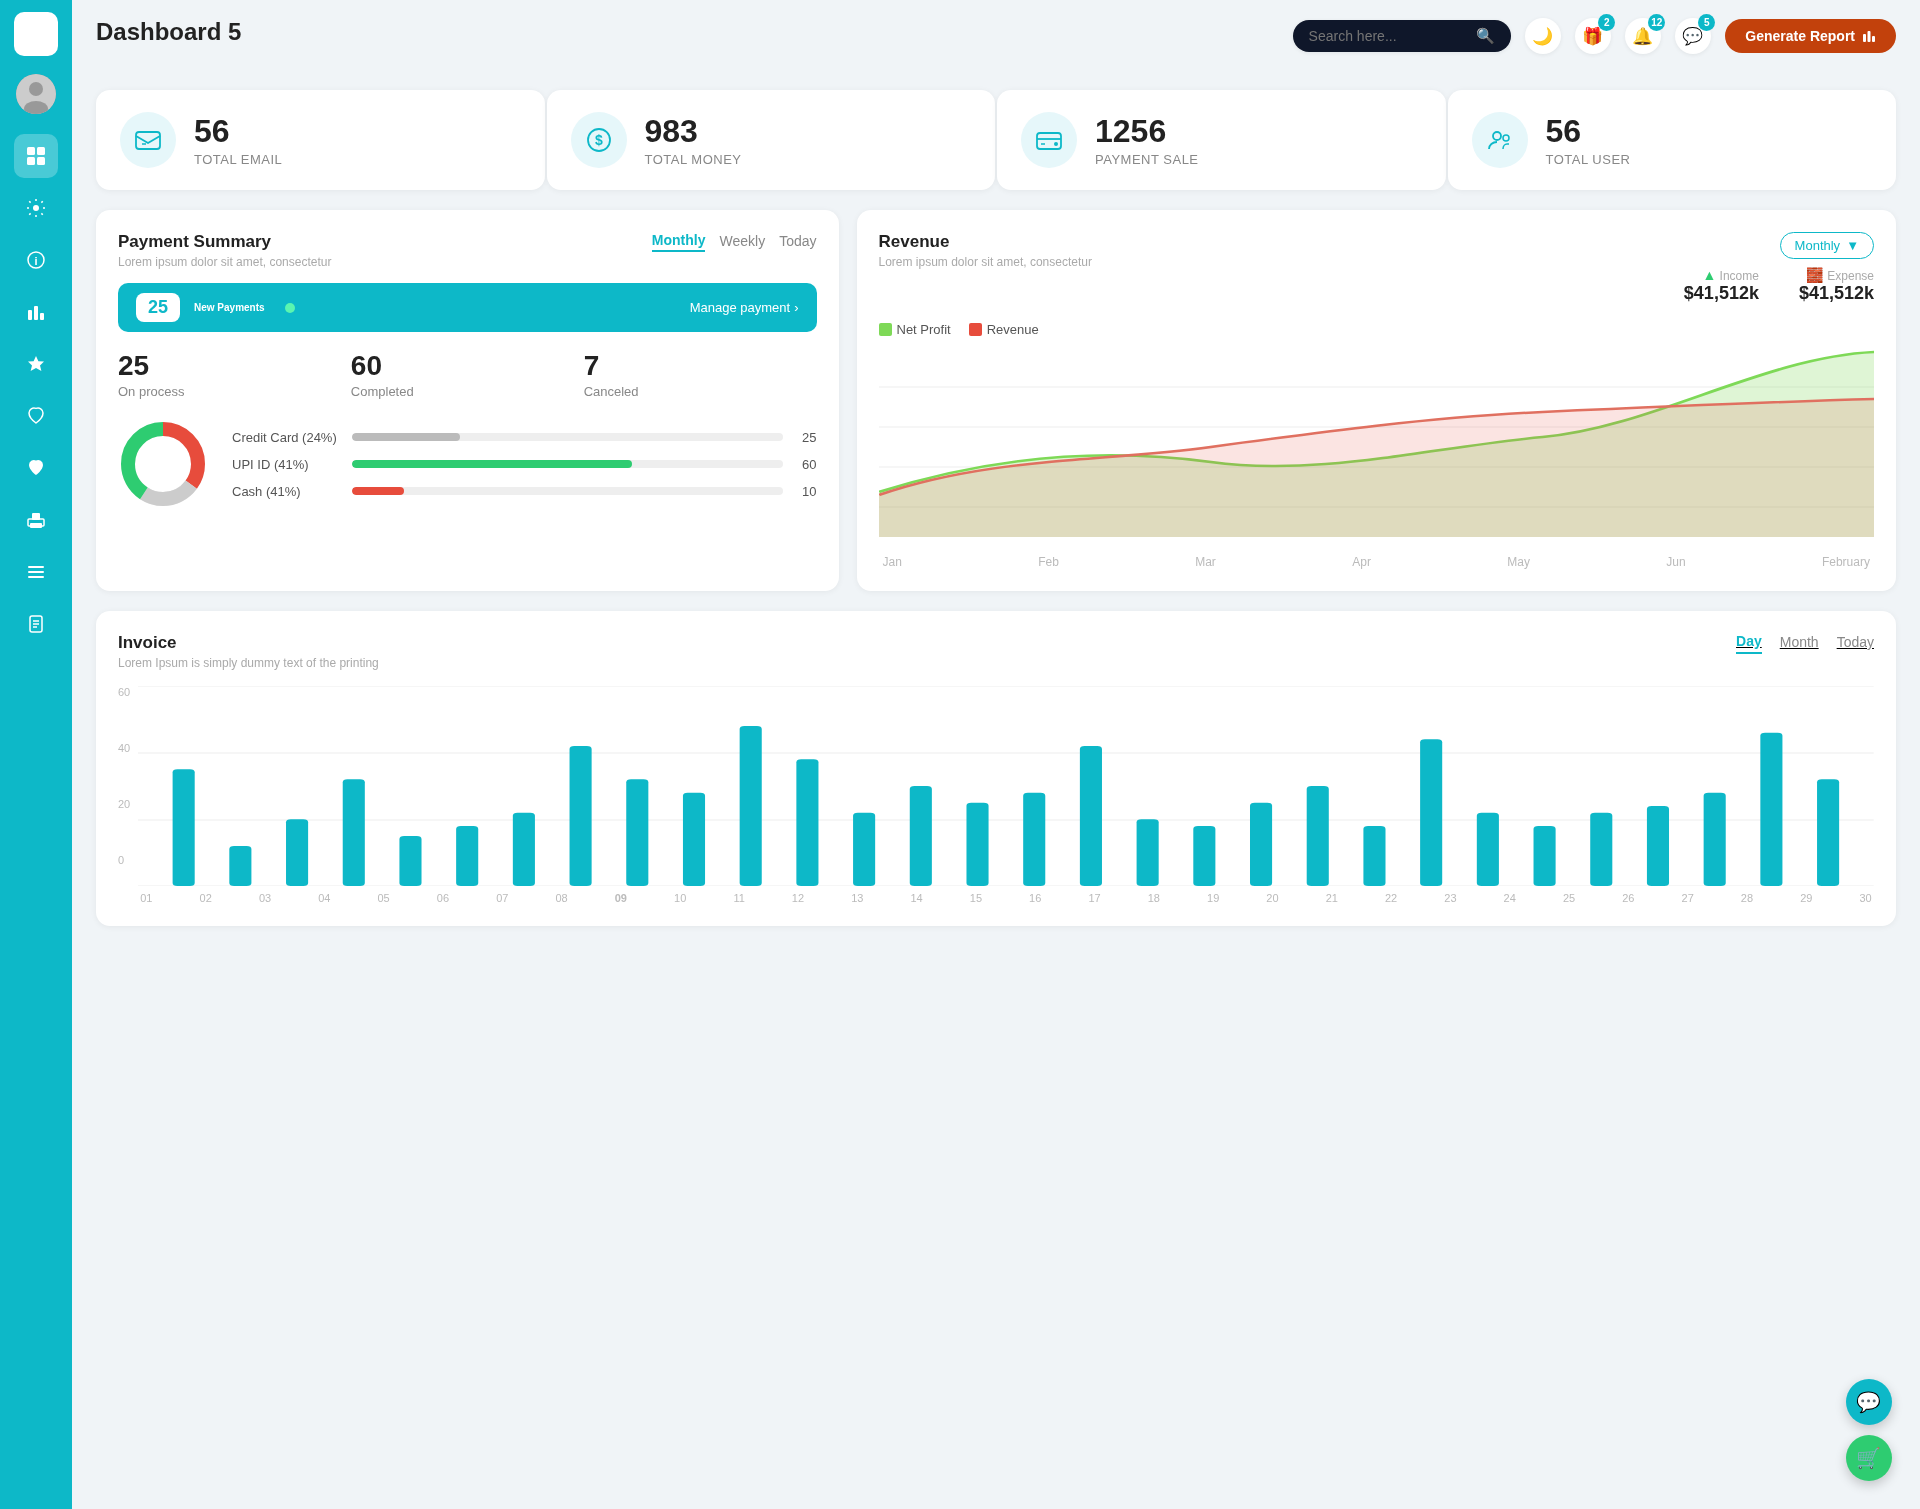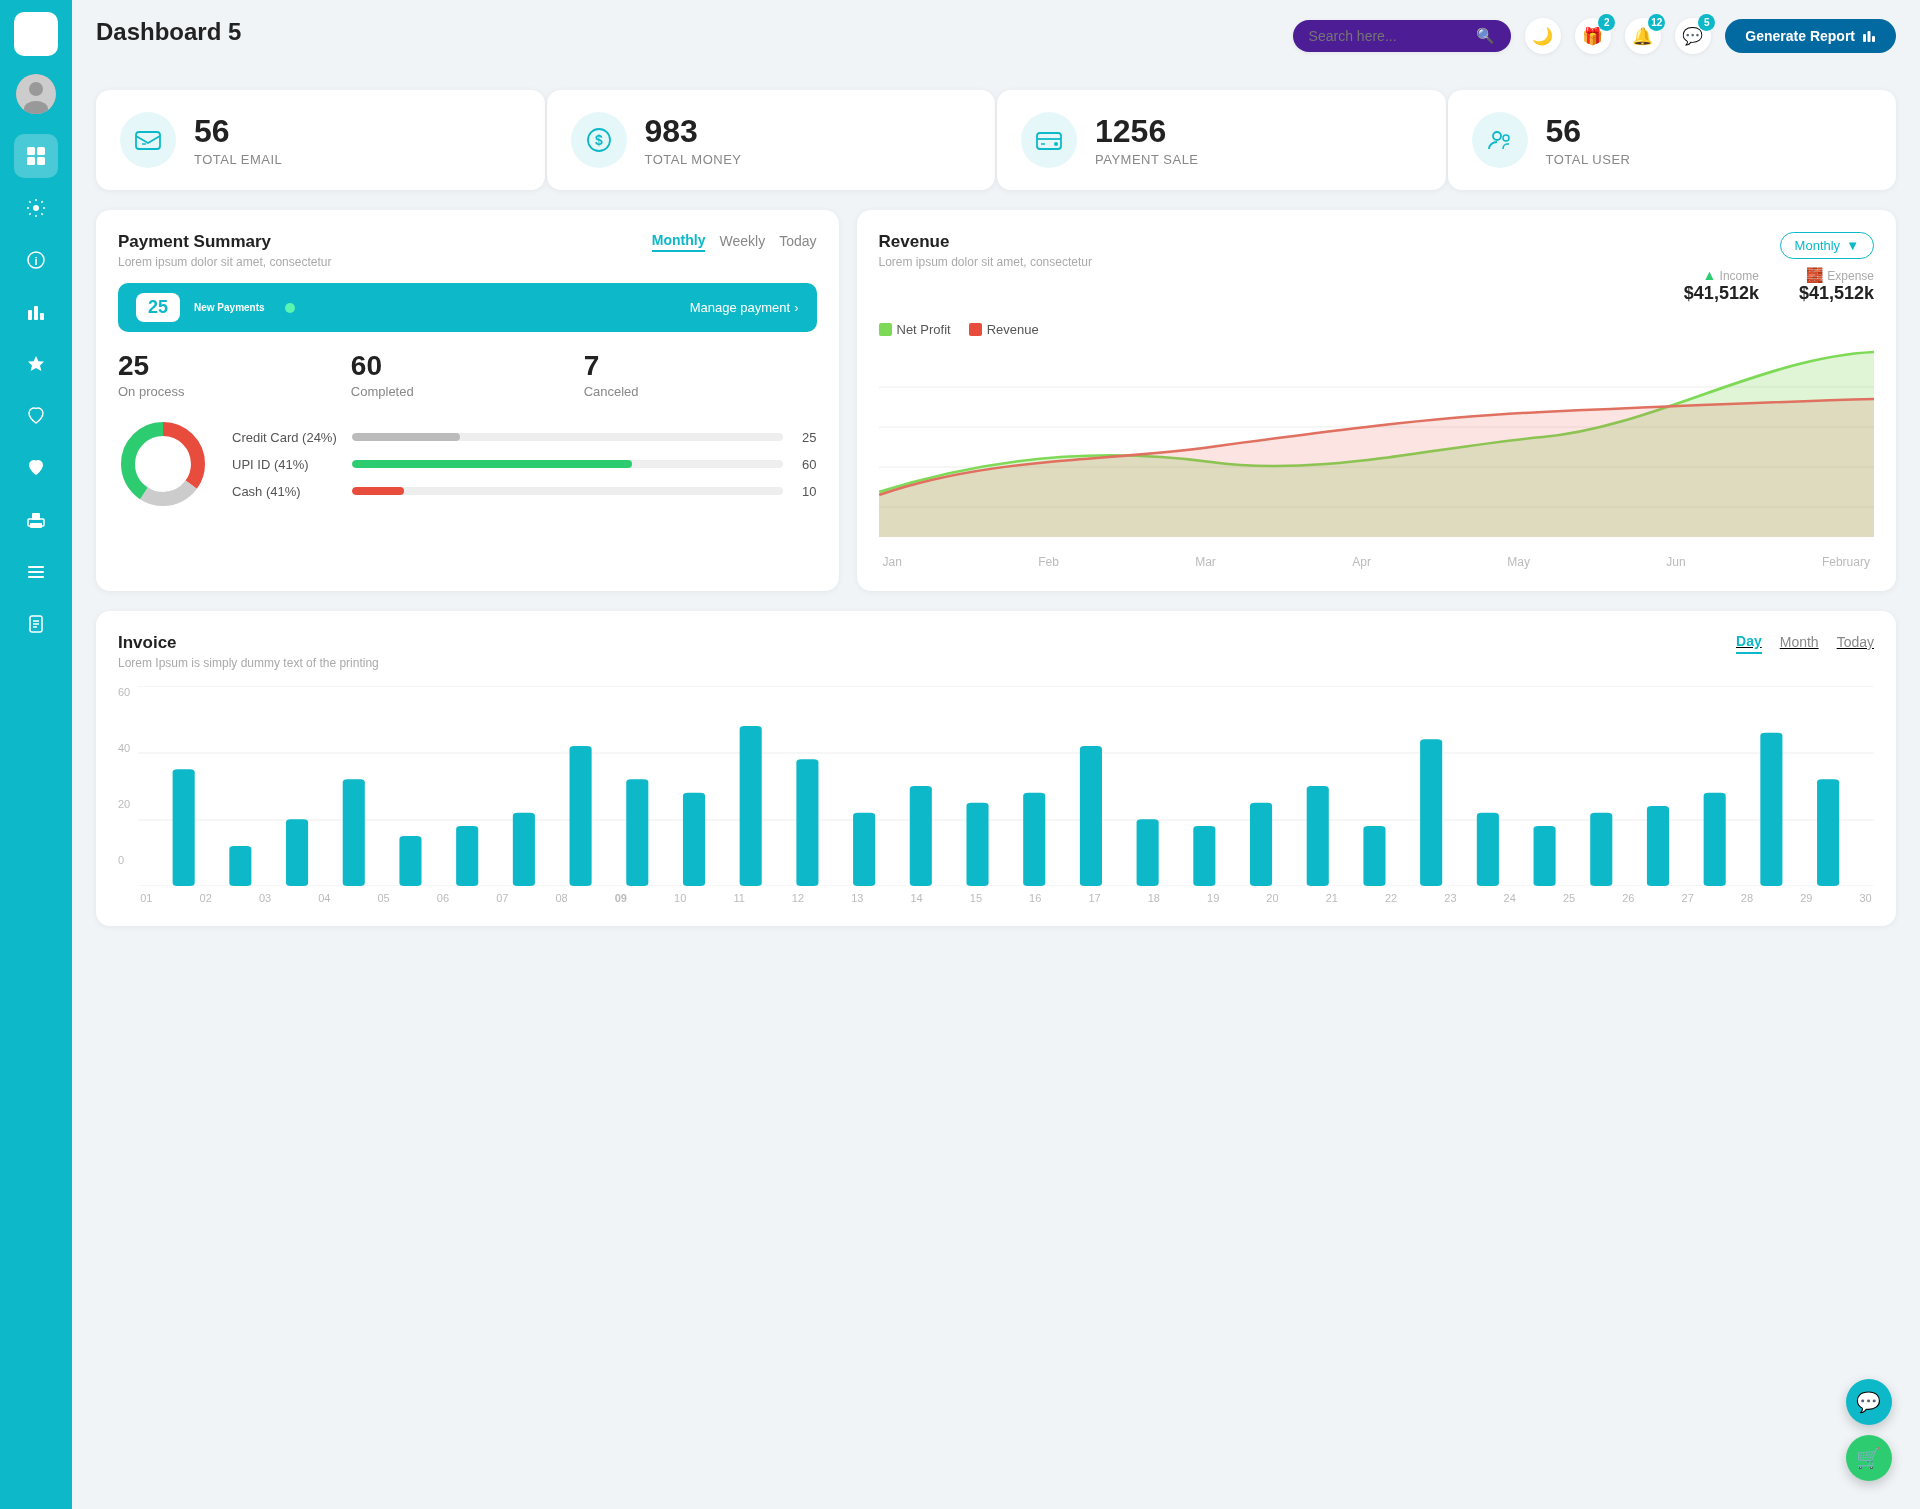--- a/index.html
+++ b/index.html
@@ -56,21 +56,21 @@
 
     
     .header {
       display: flex; align-items: flex-start; justify-content: space-between;
       margin-bottom: 36px;
     }
     .header-title { font-size: 24px; font-weight: 700; color: #222; }
     .header-right { display: flex; align-items: center; gap: 14px; }
     .search-bar {
       display: flex; align-items: center;
-      background: #4c1d95; border-radius: 24px;
+      background: #0f172a; border-radius: 24px;
       padding: 7px 16px; gap: 8px;
       box-shadow: 0 1px 4px rgba(0,0,0,0.07);
     }
     .search-bar input {
       border: none; outline: none; font-size: 14px; color: #888; background: transparent; width: 160px;
     }
     .search-icon { color: #aaa; font-size: 15px; }
     .header-icon-btn {
       width: 36px; height: 36px; border-radius: 50%;
       display: flex; align-items: center; justify-content: center;
@@ -78,21 +78,21 @@
       background: white; box-shadow: 0 1px 4px rgba(0,0,0,0.07);
     }
     .badge {
       position: absolute; top: -4px; right: -4px;
       background: #0db8c8; color: white;
       border-radius: 50%; width: 17px; height: 17px;
       font-size: 10px; display: flex; align-items: center; justify-content: center;
       font-weight: bold;
     }
     .btn-generate {
-      background: #0369a1; color: white;
+      background: #c2410c; color: white;
       border: none; border-radius: 24px;
       padding: 9px 20px; font-size: 14px; font-weight: 600;
       cursor: pointer; display: flex; align-items: center; gap: 7px;
     }
 
     
     .stats-row {
       display: grid; grid-template-columns: repeat(4, 1fr); gap: 2px;
       margin-bottom: 20px;
     }

